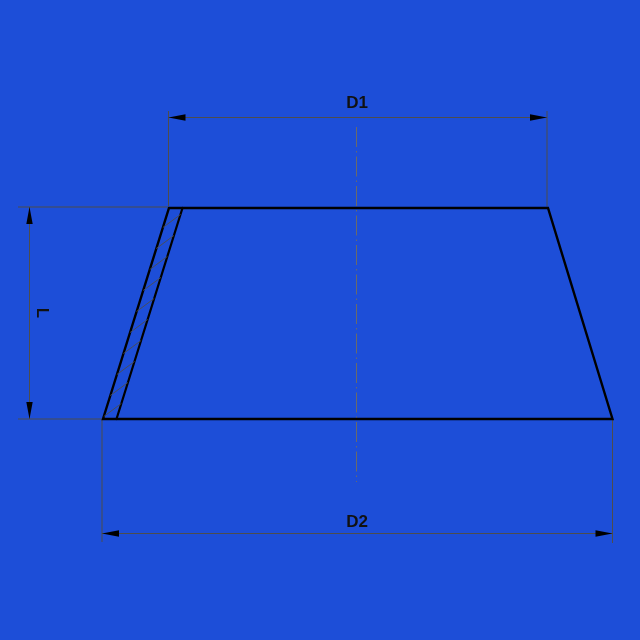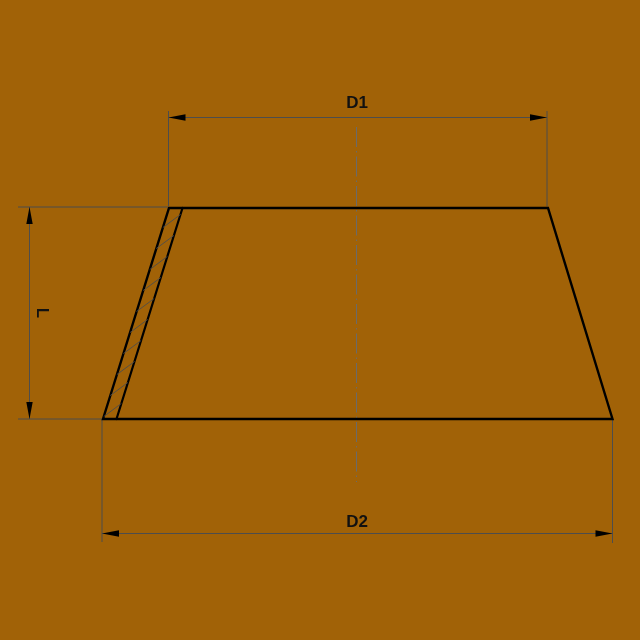--- a/index.html
+++ b/index.html
@@ -8,21 +8,21 @@
     background: #ffffff;
     width: 640px;
     height: 640px;
     overflow: hidden;
     font-family: "Liberation Sans", sans-serif;
   }
   .stage {
     position: relative;
     width: 640px;
     height: 640px;
-    background: #a16207;
+    background: #1d4ed8;
   }
   svg { display: block; }
   .dim-text {
     font-family: "Liberation Sans", "DejaVu Sans", sans-serif;
     font-weight: bold;
     font-size: 17px;
   }
 </style>
 </head>
 <body>

